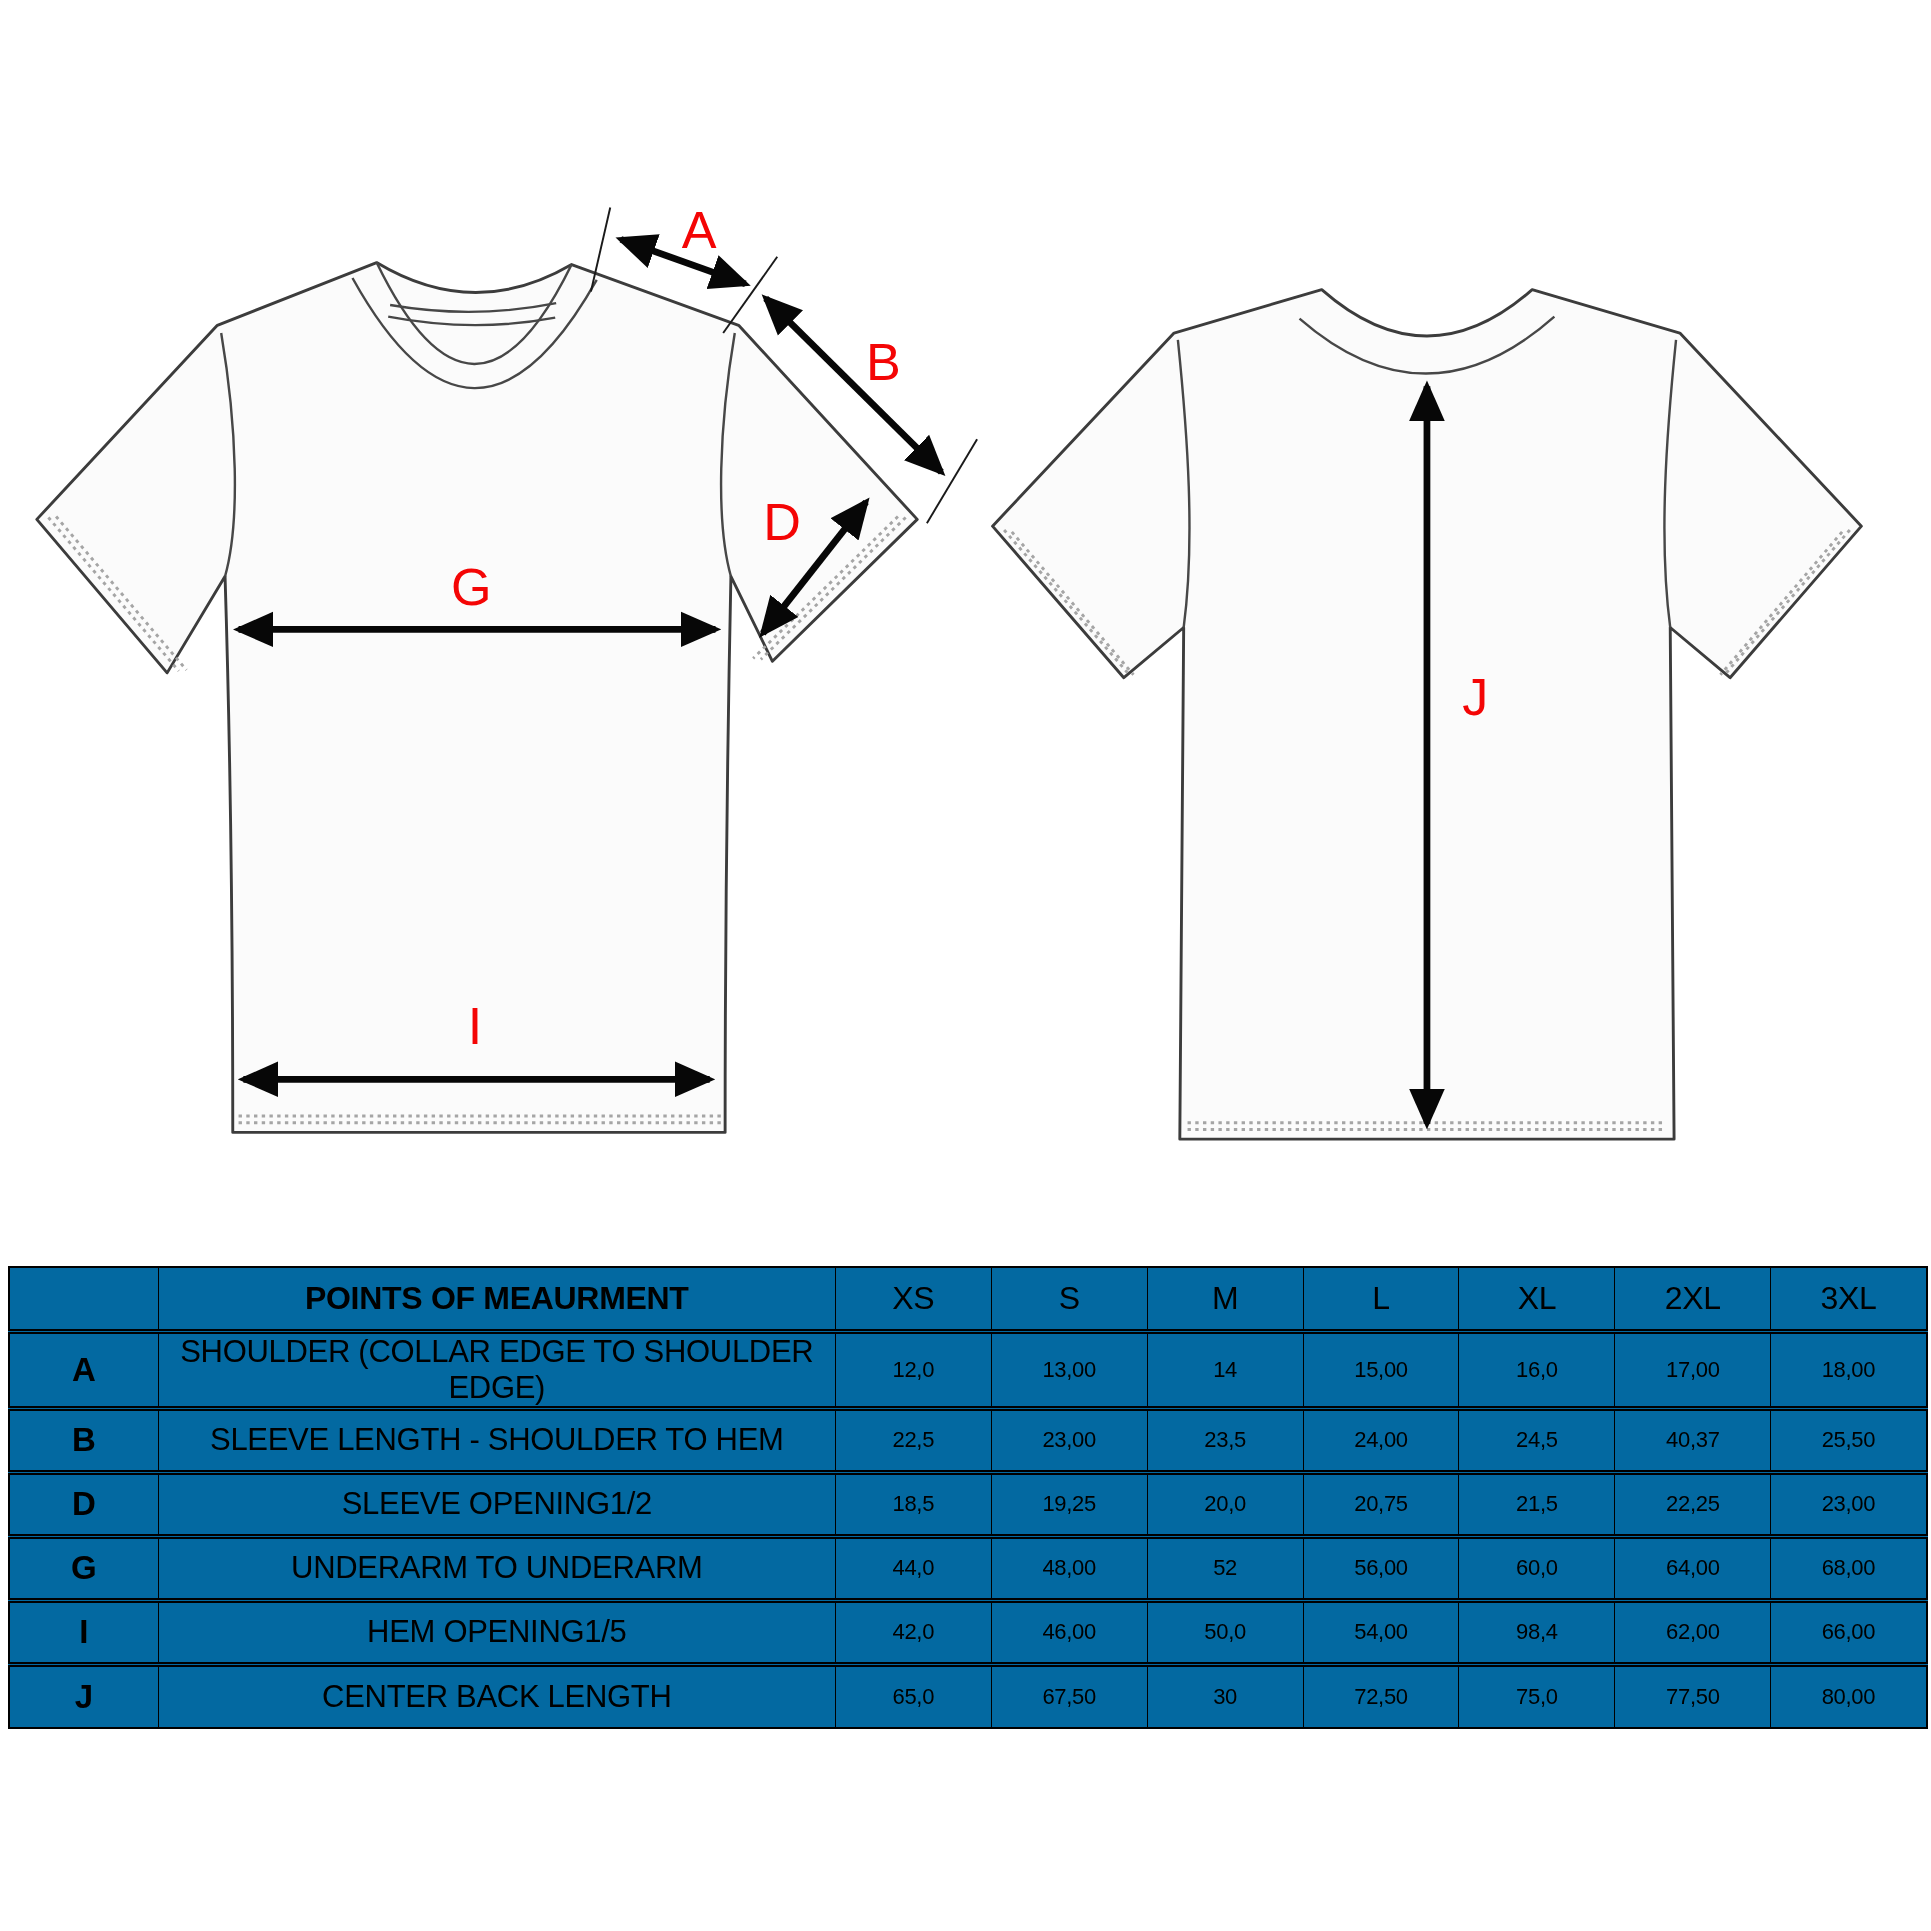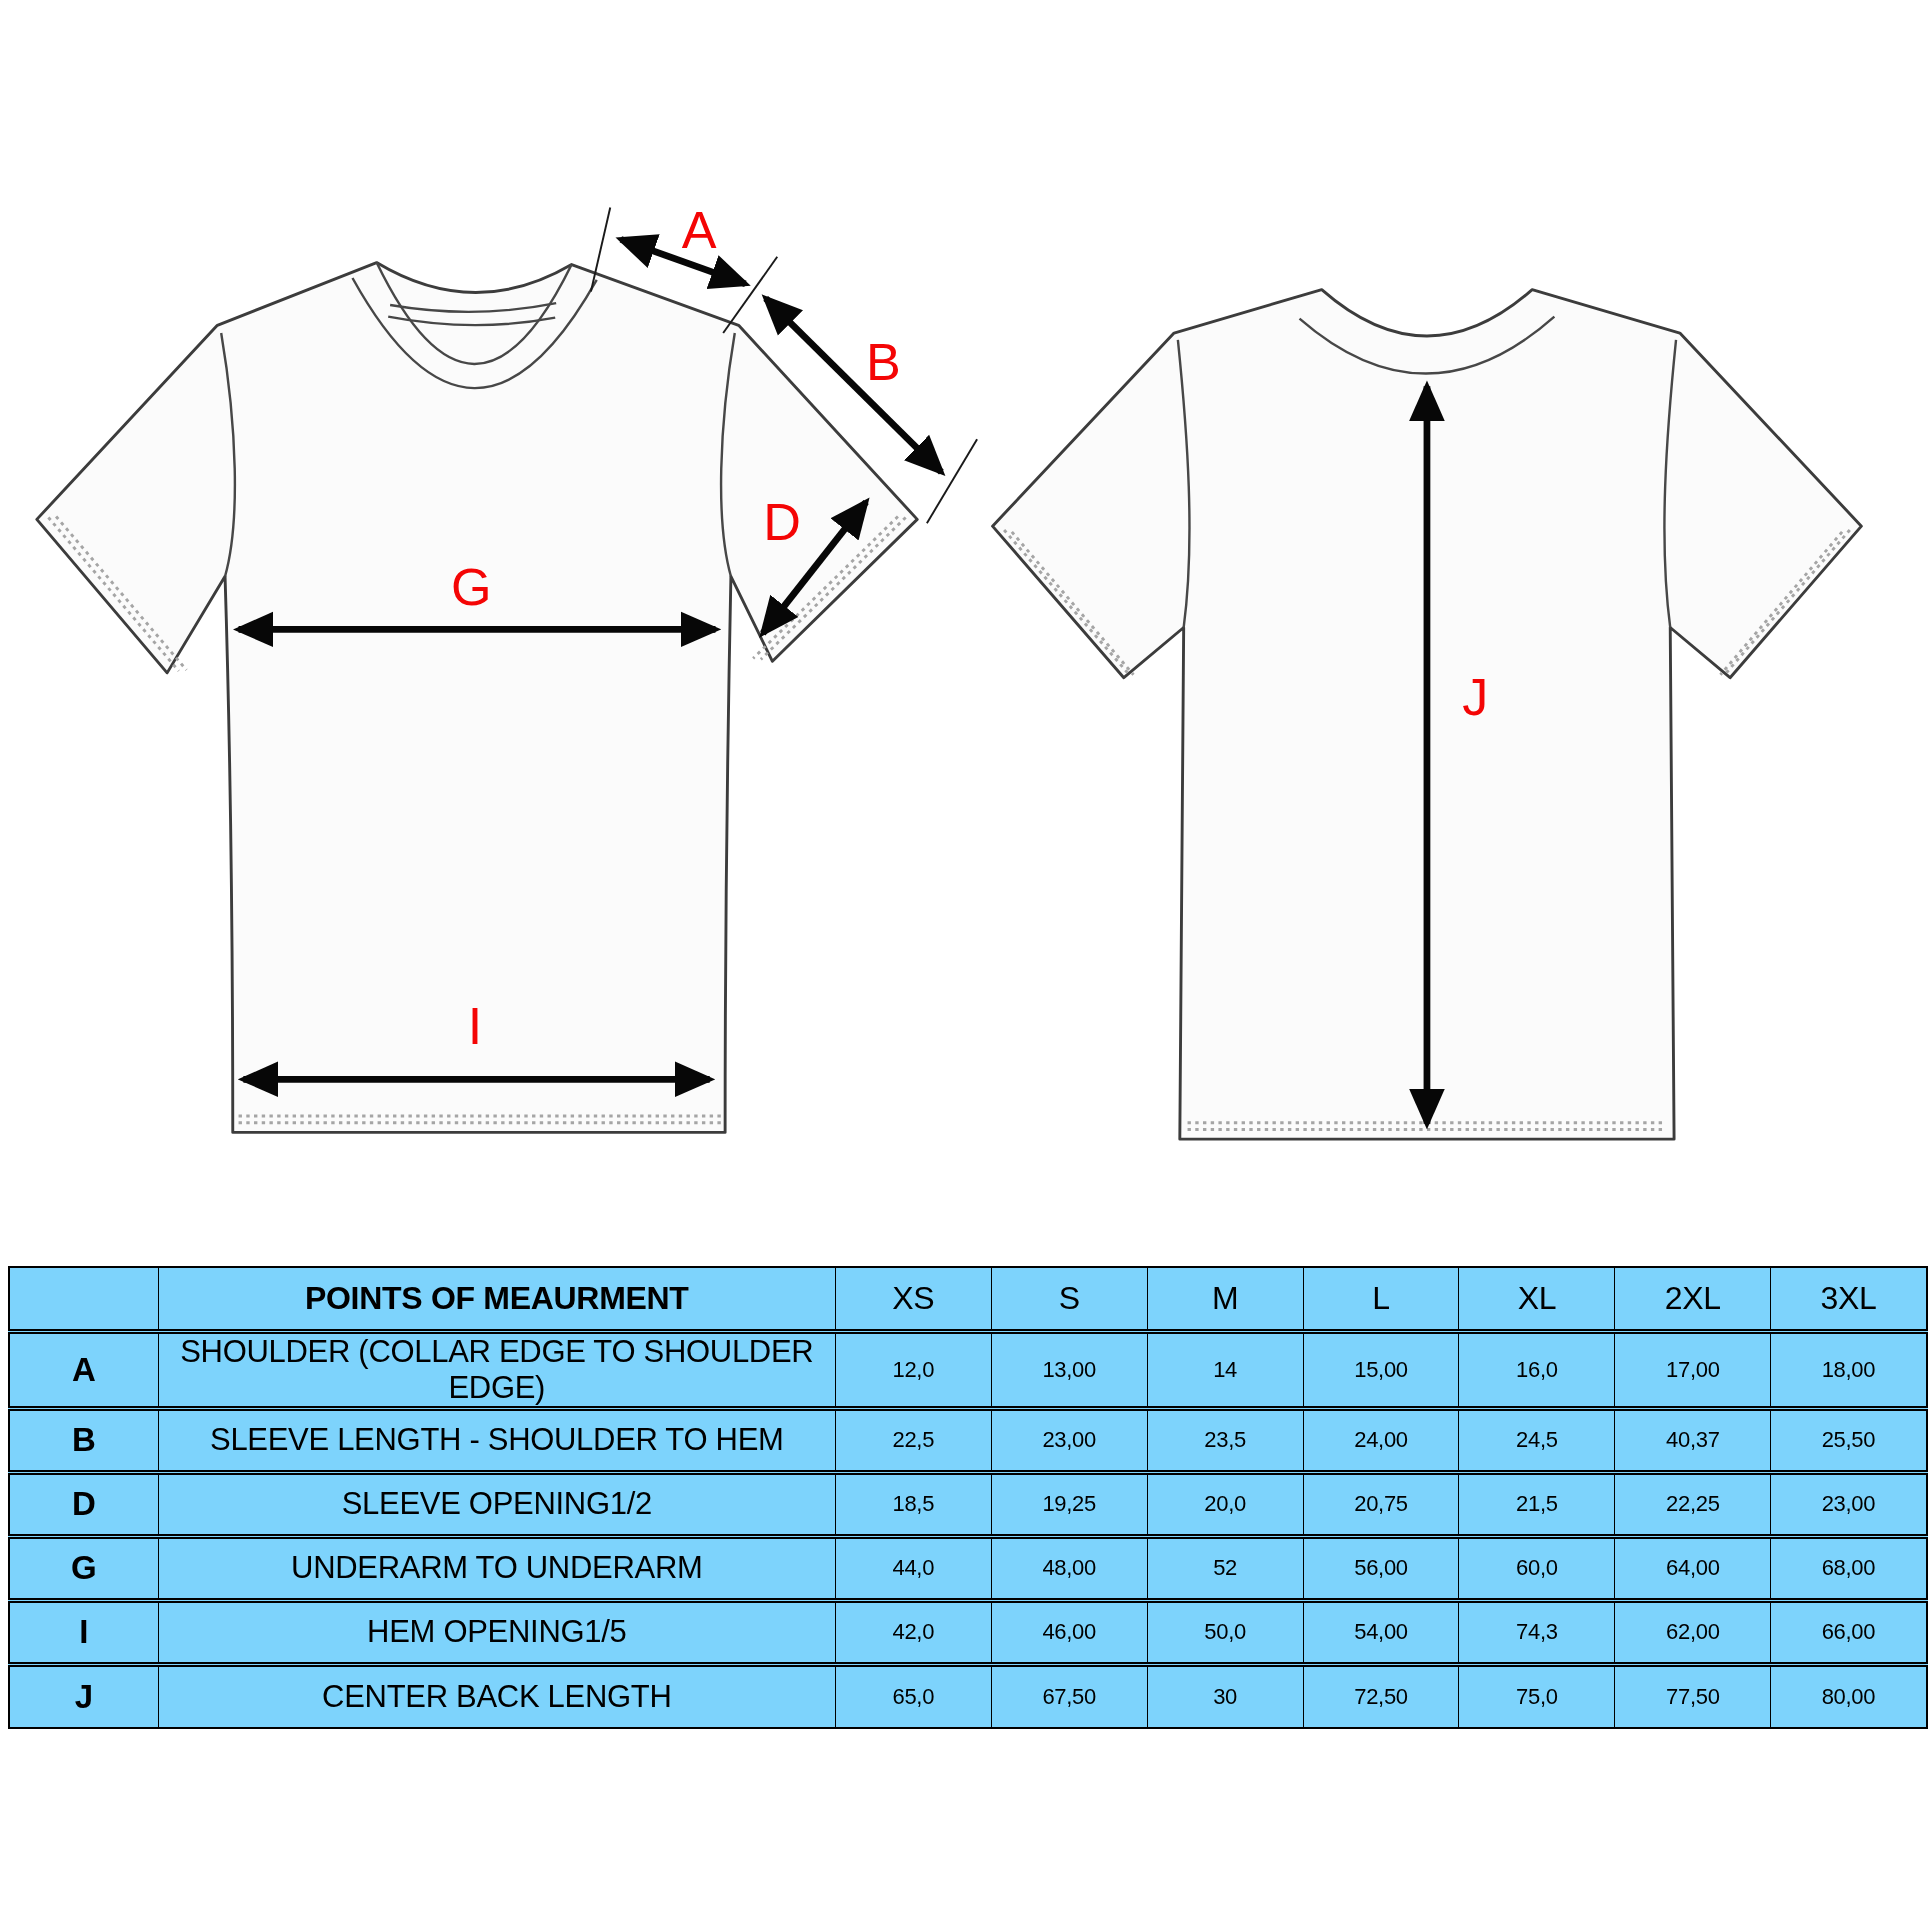--- a/index.html
+++ b/index.html
@@ -7,21 +7,21 @@
          font-family:"Liberation Sans", sans-serif;}
   #diagram-svg{position:absolute;left:0;top:0;}
   .shirt{fill:#fbfbfb;stroke:#3c3c3c;stroke-width:3;stroke-linejoin:round;}
   .detail{fill:none;stroke:#474747;stroke-width:2.5;}
   .stitch{fill:none;stroke:#a5a5a5;stroke-width:3;stroke-dasharray:3.5 4.5;}
   .ext{stroke:#1a1a1a;stroke-width:2;}
   .marrow{stroke:#070707;stroke-width:7;}
   .mlabel{fill:#f40505;font-size:54px;font-family:"Liberation Sans",sans-serif;text-anchor:middle;}
   
   #table-wrap{position:absolute;left:7.7px;top:1266px;width:1920px;}
-  table.sizing{width:100%;border-collapse:collapse;table-layout:fixed;border:2.9px solid #000;background:#7dd3fc;}
+  table.sizing{width:100%;border-collapse:collapse;table-layout:fixed;border:2.9px solid #000;background:#0369a1;}
   table.sizing col.c-letter{width:7.8%;}
   table.sizing col.c-name{width:35.3%;}
   table.sizing th, table.sizing td{border-left:1.9px solid #000;padding:0;vertical-align:middle;
       text-align:center;letter-spacing:-0.3px;color:#000;}
   table.sizing thead tr{height:64px;}
   table.sizing tbody tr{height:64px;}
   table.sizing tbody td{border-top:5.8px double #000;}
   th.h-points{text-align:left;padding-left:9.7px;font-size:32px;font-weight:bold;}
   th.h-size{font-size:32px;font-weight:normal;}
   td.cell-letter{font-size:33px;font-weight:bold;color:#f40505;}
@@ -175,21 +175,21 @@
             <td class="cell-val">64,00</td>
             <td class="cell-val">68,00</td>
           </tr>
           <tr>
             <td class="cell-letter">I</td>
             <td class="cell-name">HEM OPENING1/5</td>
             <td class="cell-val">42,0</td>
             <td class="cell-val">46,00</td>
             <td class="cell-val">50,0</td>
             <td class="cell-val">54,00</td>
-            <td class="cell-val">74,3</td>
+            <td class="cell-val">98,4</td>
             <td class="cell-val">62,00</td>
             <td class="cell-val">66,00</td>
           </tr>
           <tr>
             <td class="cell-letter">J</td>
             <td class="cell-name">CENTER BACK LENGTH</td>
             <td class="cell-val">65,0</td>
             <td class="cell-val">67,50</td>
             <td class="cell-val">30</td>
             <td class="cell-val">72,50</td>

